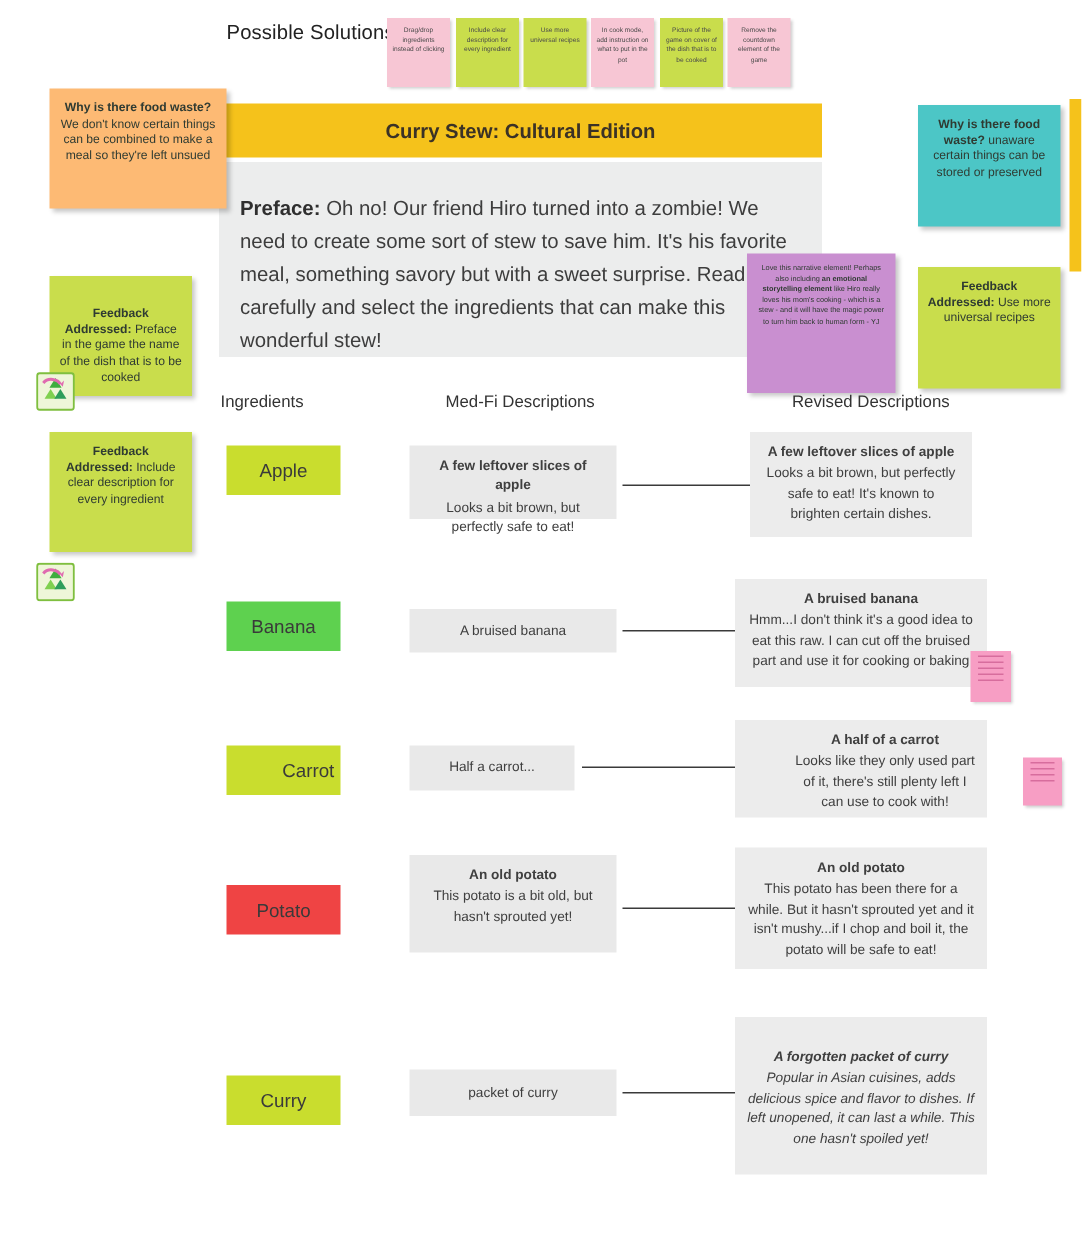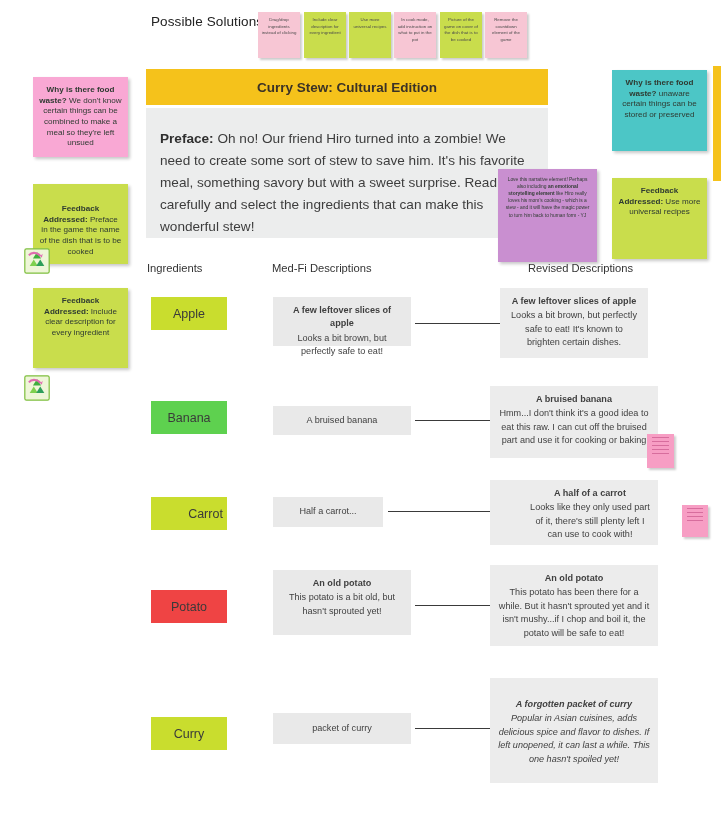--- a/index.html
+++ b/index.html
@@ -57,21 +57,21 @@
     font-size: 13.6px; line-height: 1.62; color: #3d3d3d;
   }
   #preface-block .lead { font-weight: bold; color:#2f2f2f; }
 
   
   .col-head {
     position: absolute; top: 262px;
     font-size: 11.2px; color: #333;
   }
   #col-ingredients { left: 147px; }
-  #col-medfi { left: 272px; }
+  #col-medfi { left: 297px; }
   #col-revised { left: 528px; }
 
   
   .chip {
     position: absolute; left: 151px;
     width: 76px; height: 33px;
     display: flex; align-items: center; justify-content: center;
     font-size: 12.5px; color: #3a3a3a;
   }
 
@@ -144,21 +144,21 @@
 
   <div id="preface-block">
     <span class="lead">Preface:</span><span> Oh no! Our friend Hiro turned into a zombie!  We need to create some sort of stew to save him. It's his favorite meal, something savory but with a sweet surprise. Read carefully and select the ingredients that can make this wonderful stew!</span>
   </div>
 
   <div class="note" style="left:498px; top:169px; width:99px; height:93px; background:#c98fd0;
               font-size:4.9px; line-height:1.45; padding:7px 7px;">
     <span>Love this narrative element! Perhaps also including </span><b>an emotional storytelling element</b><span> like Hiro really loves his mom's cooking - which is a stew - and it will have the magic power to turn him back to human form - YJ</span>
   </div>
 
-  <div class="note" style="left:33px; top:77px; width:95px; height:80px; background:#f9a8d4;
+  <div class="note" style="left:33px; top:59px; width:118px; height:80px; background:#fdba74;
               font-size:8.1px; padding:8px 6px;">
     <b>Why is there food waste?</b><span> We don't know certain things can be combined to make a meal so they're left unsued</span>
   </div>
 
   <div class="note" style="left:33px; top:184px; width:95px; height:80px; background:#c9dd4c;
               font-size:8.1px; padding:20px 6px;">
     <b>Feedback Addressed:</b><span> Preface in the game the name of the dish that is to be cooked</span>
   </div>
 
   <div class="note" style="left:33px; top:288px; width:95px; height:80px; background:#c9dd4c;

